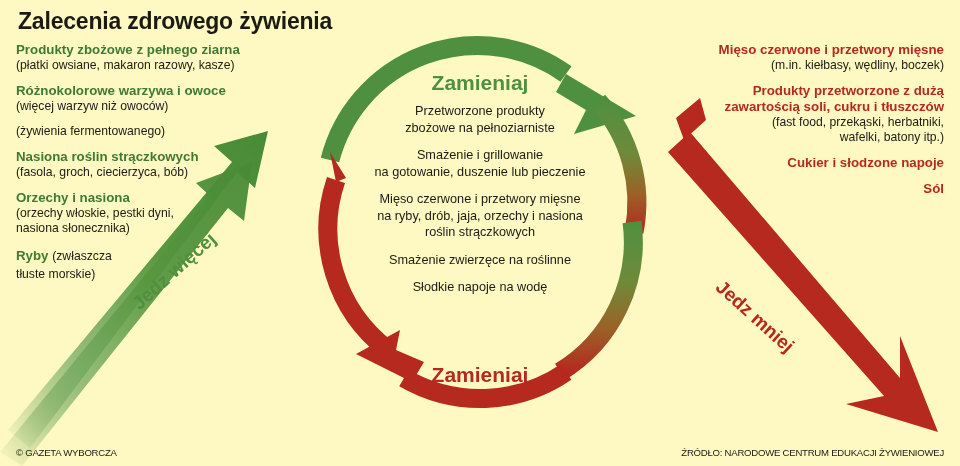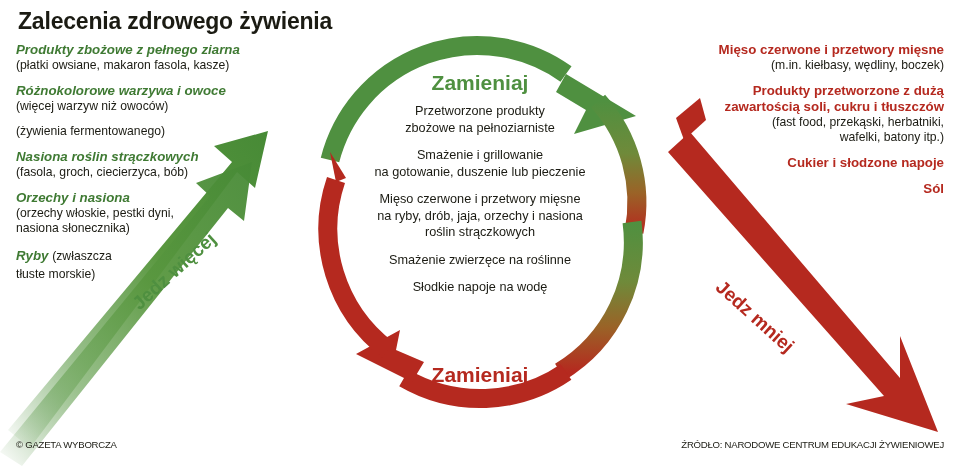--- a/index.html
+++ b/index.html
@@ -4,21 +4,21 @@
 <style>
   html, body {
     margin: 0;
     padding: 0;
     background: #e9e8e3;
   }
   #infographic {
     position: relative;
     width: 960px;
     height: 466px;
-    background: #ffffff;
+    background: #fef9c3;
     font-family: "Liberation Sans", sans-serif;
     overflow: hidden;
     -webkit-font-smoothing: antialiased;
   }
   svg.layer {
     position: absolute;
     left: 0;
     top: 0;
     width: 960px;
     height: 466px;
@@ -53,21 +53,21 @@
   .item .head {
     font-size: 13.3px;
     font-weight: bold;
     line-height: 16px;
   }
   .item .sub {
     font-size: 12.2px;
     color: #1b1b13;
     line-height: 15px;
   }
-  #left-col .head { color: #3f7a33; font-style: italic; }
+  #left-col .head { color: #3f7a33; }
   #right-col .head { color: #b5291f; }
   .item.inline .head { display: inline; }
   .item.inline .sub  { display: inline; }
 
   
   #center-text {
     position: absolute;
     left: 330px;
     top: 70px;
     width: 300px;
@@ -117,21 +117,21 @@
     left: 726px;
     top: 276px;
     color: #b5291f;
     transform: rotate(42deg);
     transform-origin: left top;
   }
 
   
   .footer {
     position: absolute;
-    bottom: 16px;
+    bottom: 8px;
     font-size: 9.6px;
     color: #1b1b13;
     letter-spacing: -0.25px;
   }
   #footer-left  { left: 16px; }
   #footer-right { right: 16px; }
 </style>
 </head>
 <body>
 
@@ -198,21 +198,21 @@
                A 152 152 0 0 1 336 180" fill="none" stroke="#b5291f" stroke-width="19"></path>
       <path d="M 336 182 L 330 152 L 346 178 Z" fill="#b5291f"></path>
     </g>
   </svg>
 
   <div id="title">Zalecenia zdrowego żywienia</div>
 
   <div id="left-col" class="col">
       <div class="item">
         <div class="head">Produkty zbożowe z pełnego ziarna</div>
-        <div class="sub">(płatki owsiane, makaron fasola, kasze)</div>
+        <div class="sub">(płatki owsiane, makaron razowy, kasze)</div>
       </div>
       <div class="item">
         <div class="head">Różnokolorowe warzywa i owoce</div>
         <div class="sub">(więcej warzyw niż owoców)</div>
       </div>
       <div class="item">
         <div class="sub">(żywienia fermentowanego)</div>
       </div>
       <div class="item">
         <div class="head">Nasiona roślin strączkowych</div>

